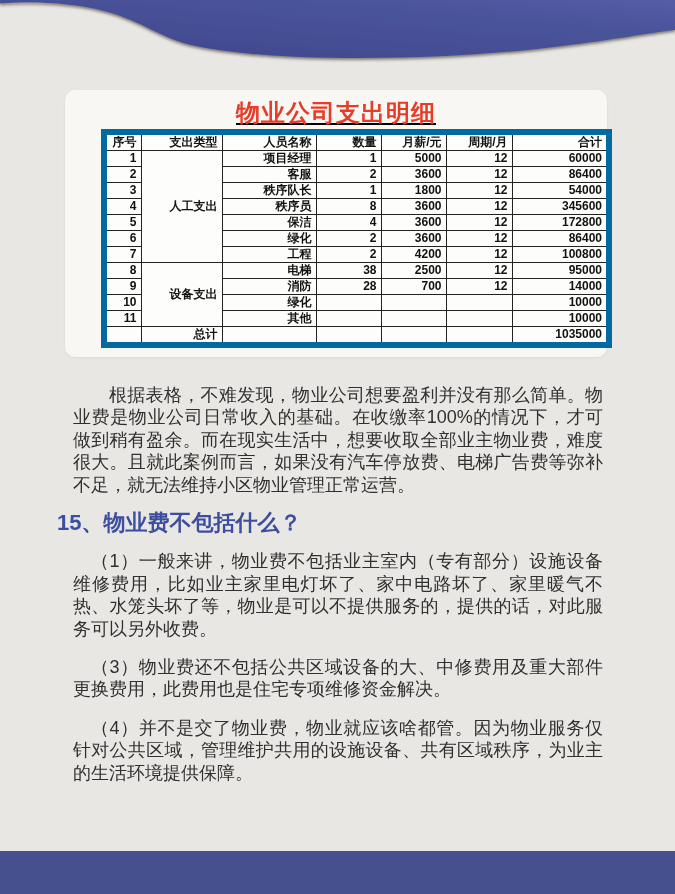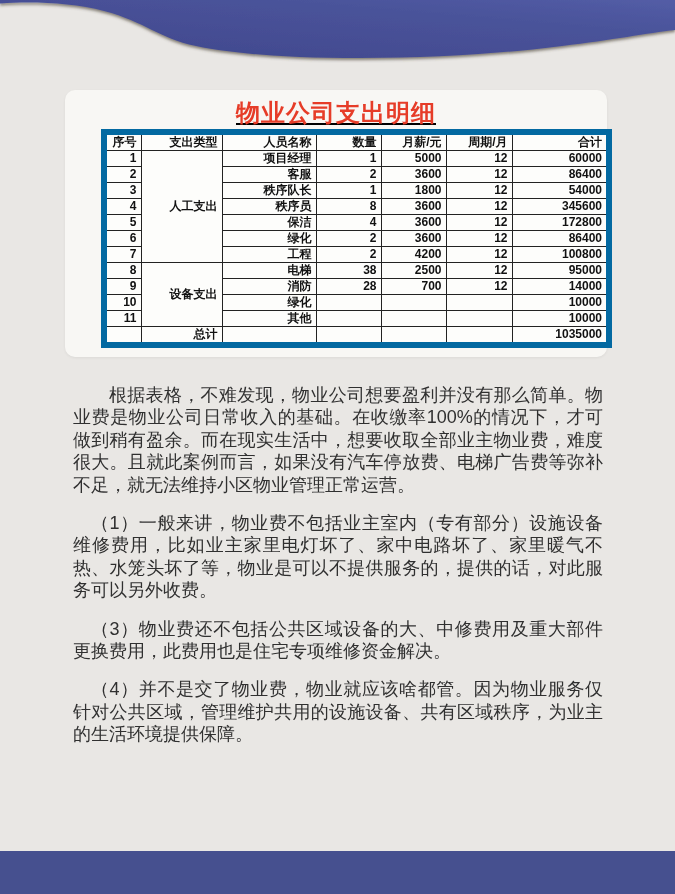--- a/index.html
+++ b/index.html
@@ -228,18 +228,19 @@
         <td></td>
         <td></td>
         <td>1035000</td>
       </tr>
     </tbody>
   </table>
 </div>
 
 <div class="content">
   <p class="ind2">根据表格，不难发现，物业公司想要盈利并没有那么简单。物业费是物业公司日常收入的基础。在收缴率100%的情况下，才可做到稍有盈余。而在现实生活中，想要收取全部业主物业费，难度很大。且就此案例而言，如果没有汽车停放费、电梯广告费等弥补不足，就无法维持小区物业管理正常运营。</p>
+  <h2 class="section-heading">15、物业费不包括什么？</h2>
   <p class="ind1">（1）一般来讲，物业费不包括业主室内（专有部分）设施设备维修费用，比如业主家里电灯坏了、家中电路坏了、家里暖气不热、水笼头坏了等，物业是可以不提供服务的，提供的话，对此服务可以另外收费。</p>
   <p class="ind1">（3）物业费还不包括公共区域设备的大、中修费用及重大部件更换费用，此费用也是住宅专项维修资金解决。</p>
   <p class="ind1">（4）并不是交了物业费，物业就应该啥都管。因为物业服务仅针对公共区域，管理维护共用的设施设备、共有区域秩序，为业主的生活环境提供保障。</p>
 </div>
 
 <div class="footer-bar"></div>
 
 </body></html>

